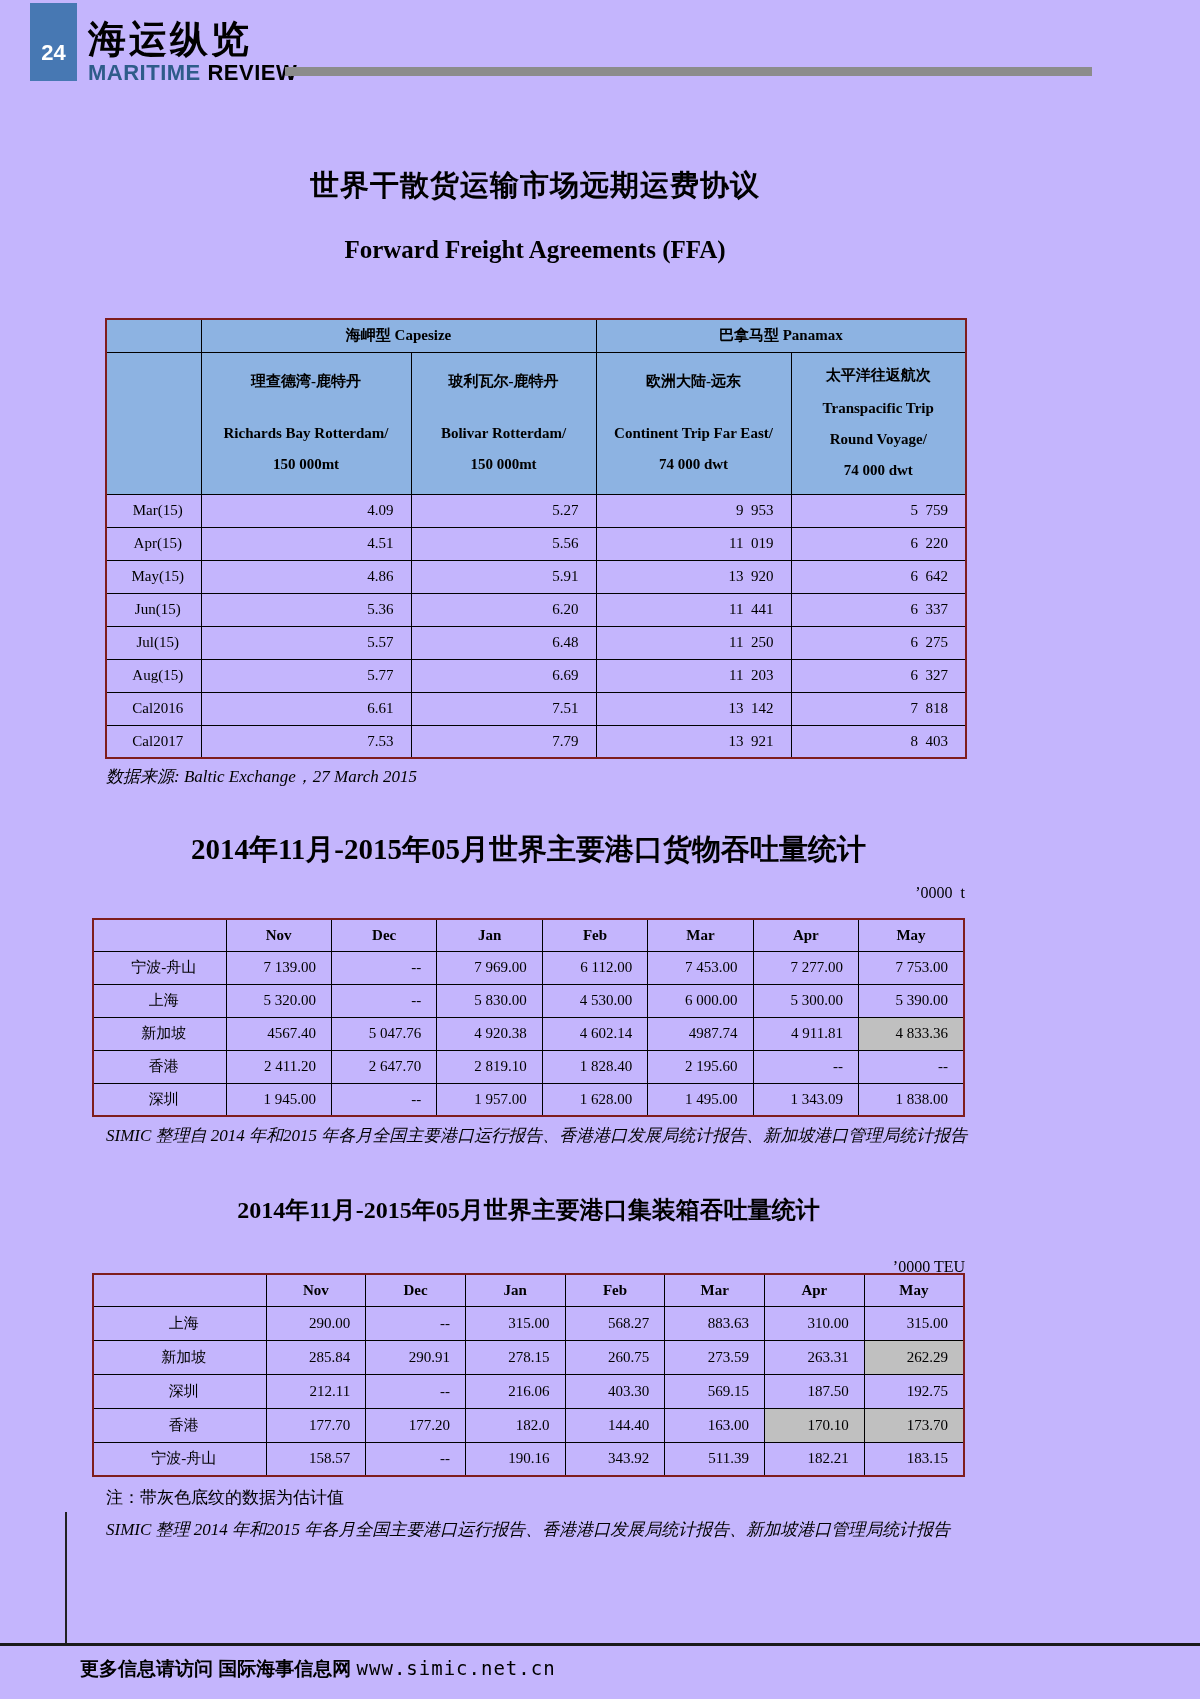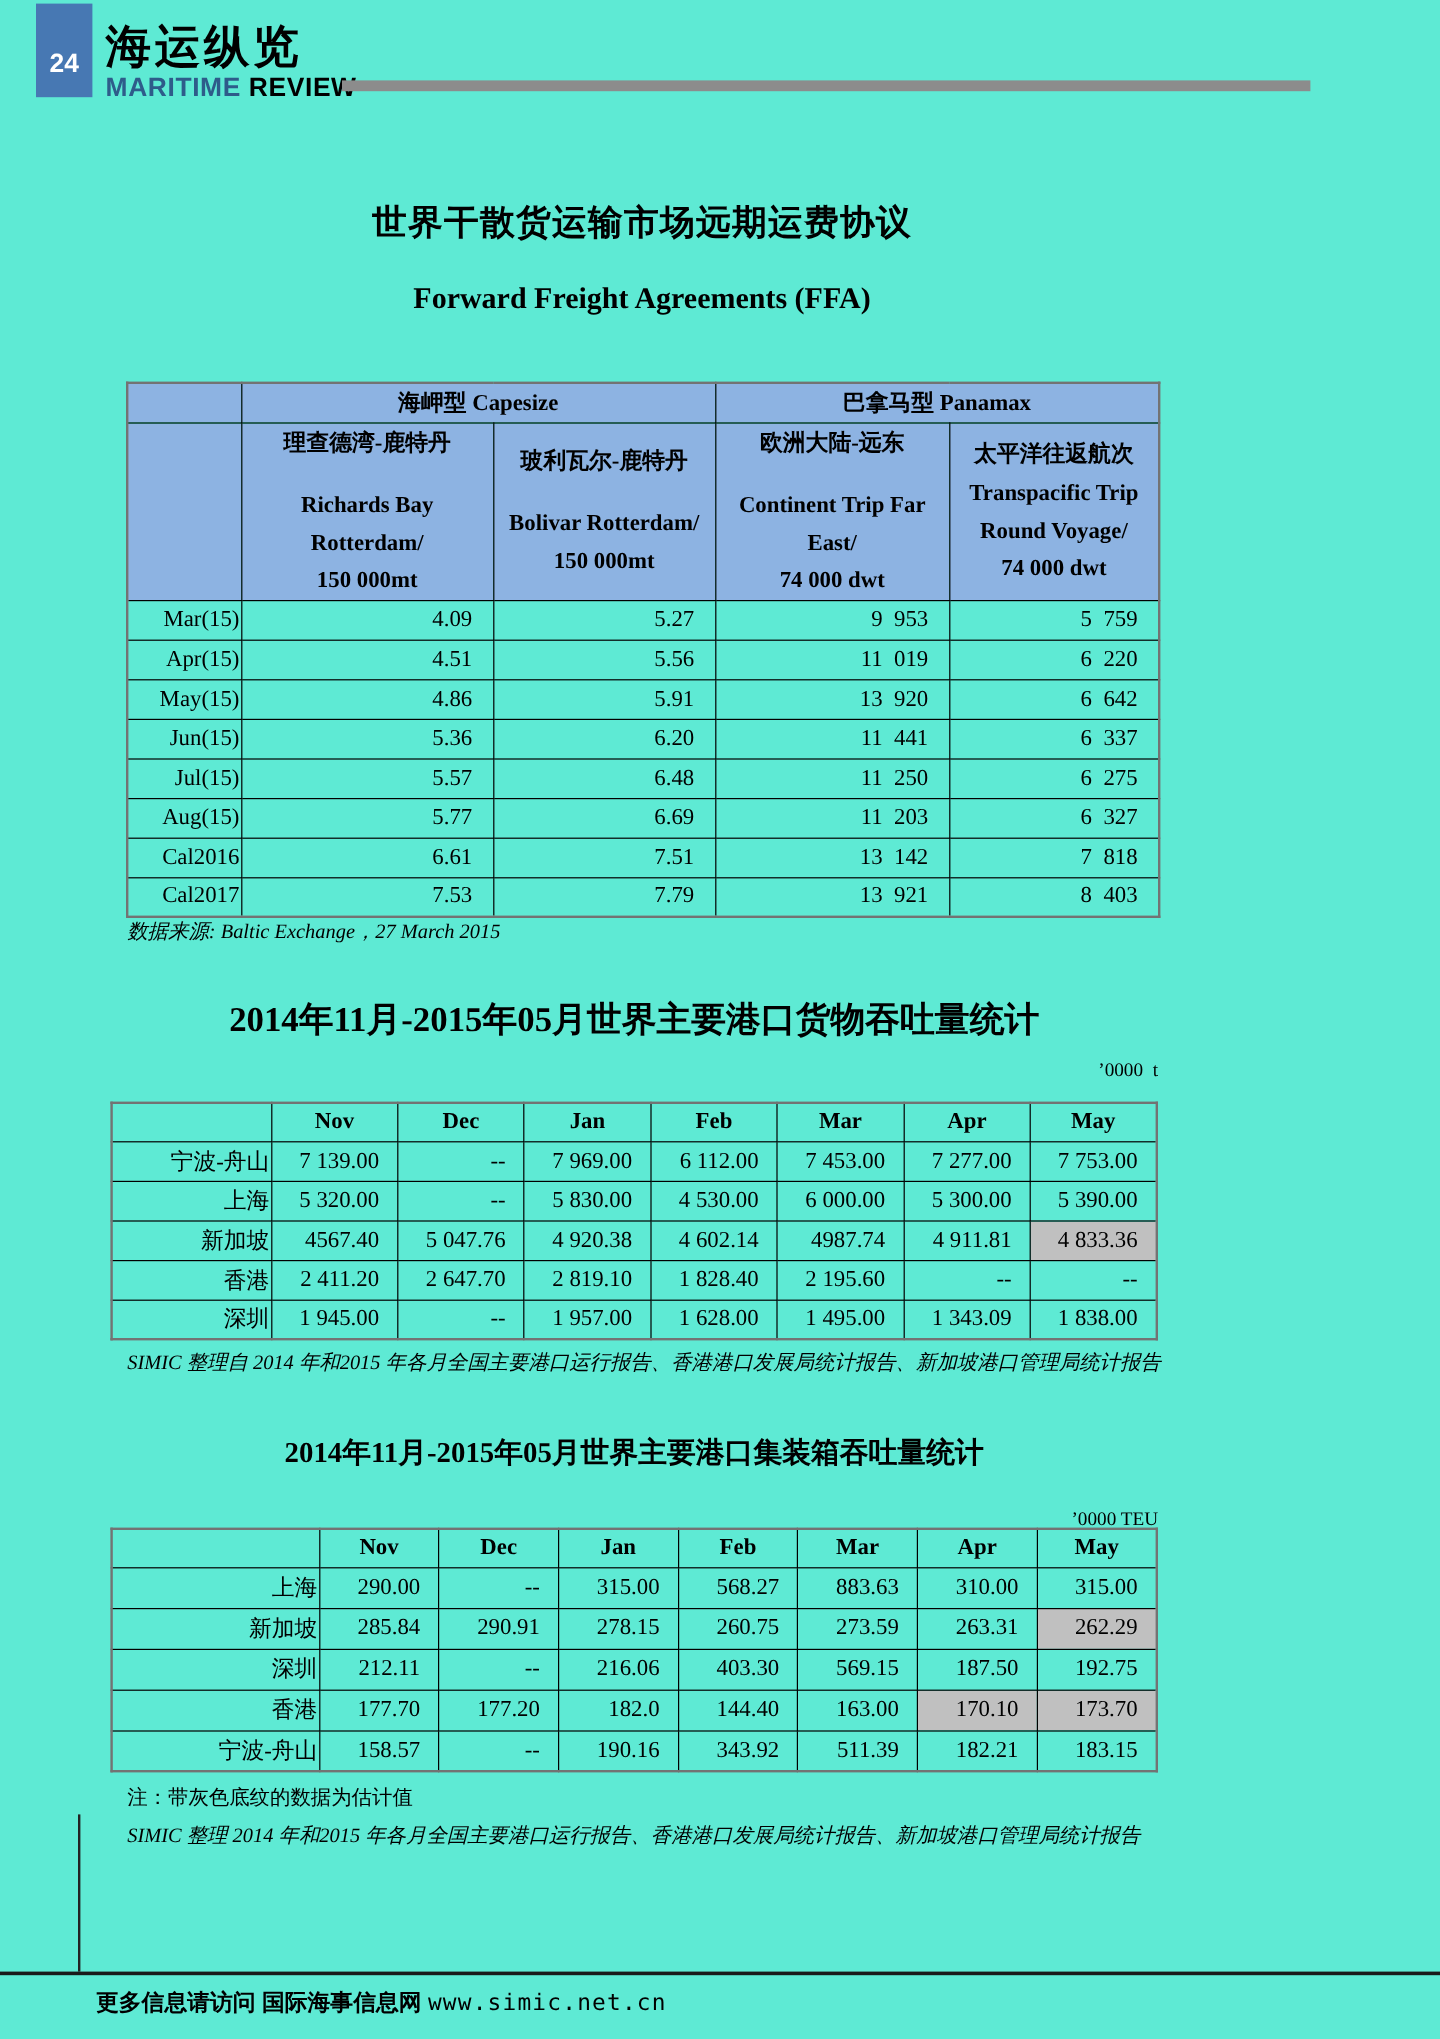--- a/index.html
+++ b/index.html
@@ -1,16 +1,16 @@
 <!DOCTYPE html>
 <html style="--page-badge-blue: #4778b3; --masthead-blue: #2e5c8a; --rule-gray: #8c8c8c; --table-header-blue: #8db3e2; --estimate-gray: #c0c0c0; --footer-rule-color: #1a1a1a;"><head>
 <meta charset="utf-8">
 <style>
   html,body{margin:0;padding:0;background:#fff;}
-  .page{position:relative;width:1200px;height:1699px;background:#5eead4;overflow:hidden;
+  .page{position:relative;width:1200px;height:1699px;background:#c4b5fd;overflow:hidden;
         font-family:"Liberation Serif",serif;color:#000;}
 
   
   .page-badge{position:absolute;left:30px;top:3px;width:47px;height:78px;
       background:var(--page-badge-blue,#4778b3);color:#fff;
       font-family:"Liberation Sans",sans-serif;font-weight:bold;font-size:22px;
       display:flex;justify-content:center;align-items:center;padding-top:22px;box-sizing:border-box;}
   .mast-cn{position:absolute;left:88px;top:14px;font-family:"Liberation Sans",sans-serif;
       font-weight:bold;font-size:38px;letter-spacing:3px;}
   .mast-en{position:absolute;left:88px;top:60px;font-family:"Liberation Sans",sans-serif;
@@ -30,23 +30,23 @@
   #t3unit{top:1246px;left:92px;width:873px;margin-top:12px;}
   .note{position:absolute;font-size:17px;}
   .italic{font-style:italic;}
   #src1{top:765px;left:106px;}
   #note2{top:1124px;left:106px;}
   #note3a{top:1486px;left:106px;}
   #note3b{top:1518px;left:106px;}
 
   
   table{border-collapse:collapse;table-layout:fixed;position:absolute;
-        font-size:19px;border:2px solid #737373;}
+        font-size:15px;border:2px solid #7f1d1d;}
   th,td{border:1px solid #000;vertical-align:middle;overflow:hidden;}
-  td.rowlabel{text-align:right;padding-left:9px;margin-left:48px;}
+  td.rowlabel{text-align:center;padding-left:9px;margin-left:48px;}
   td.num{text-align:right;padding-right:15px;white-space:pre;}
   td.shaded{background:var(--estimate-gray,#c0c0c0);}
 
   #table1{top:318px;left:105px;width:860px;}
   #table1 thead th{background:var(--table-header-blue,#8db3e2);font-weight:bold;text-align:center;}
   #table1 thead tr.group{height:33px;}
   #table1 thead tr.subhdr{height:142px;}
   #table1 tbody tr{height:33px;}
   #table1 td.num{padding-right:17px;}
   .sub div{line-height:31px;}

